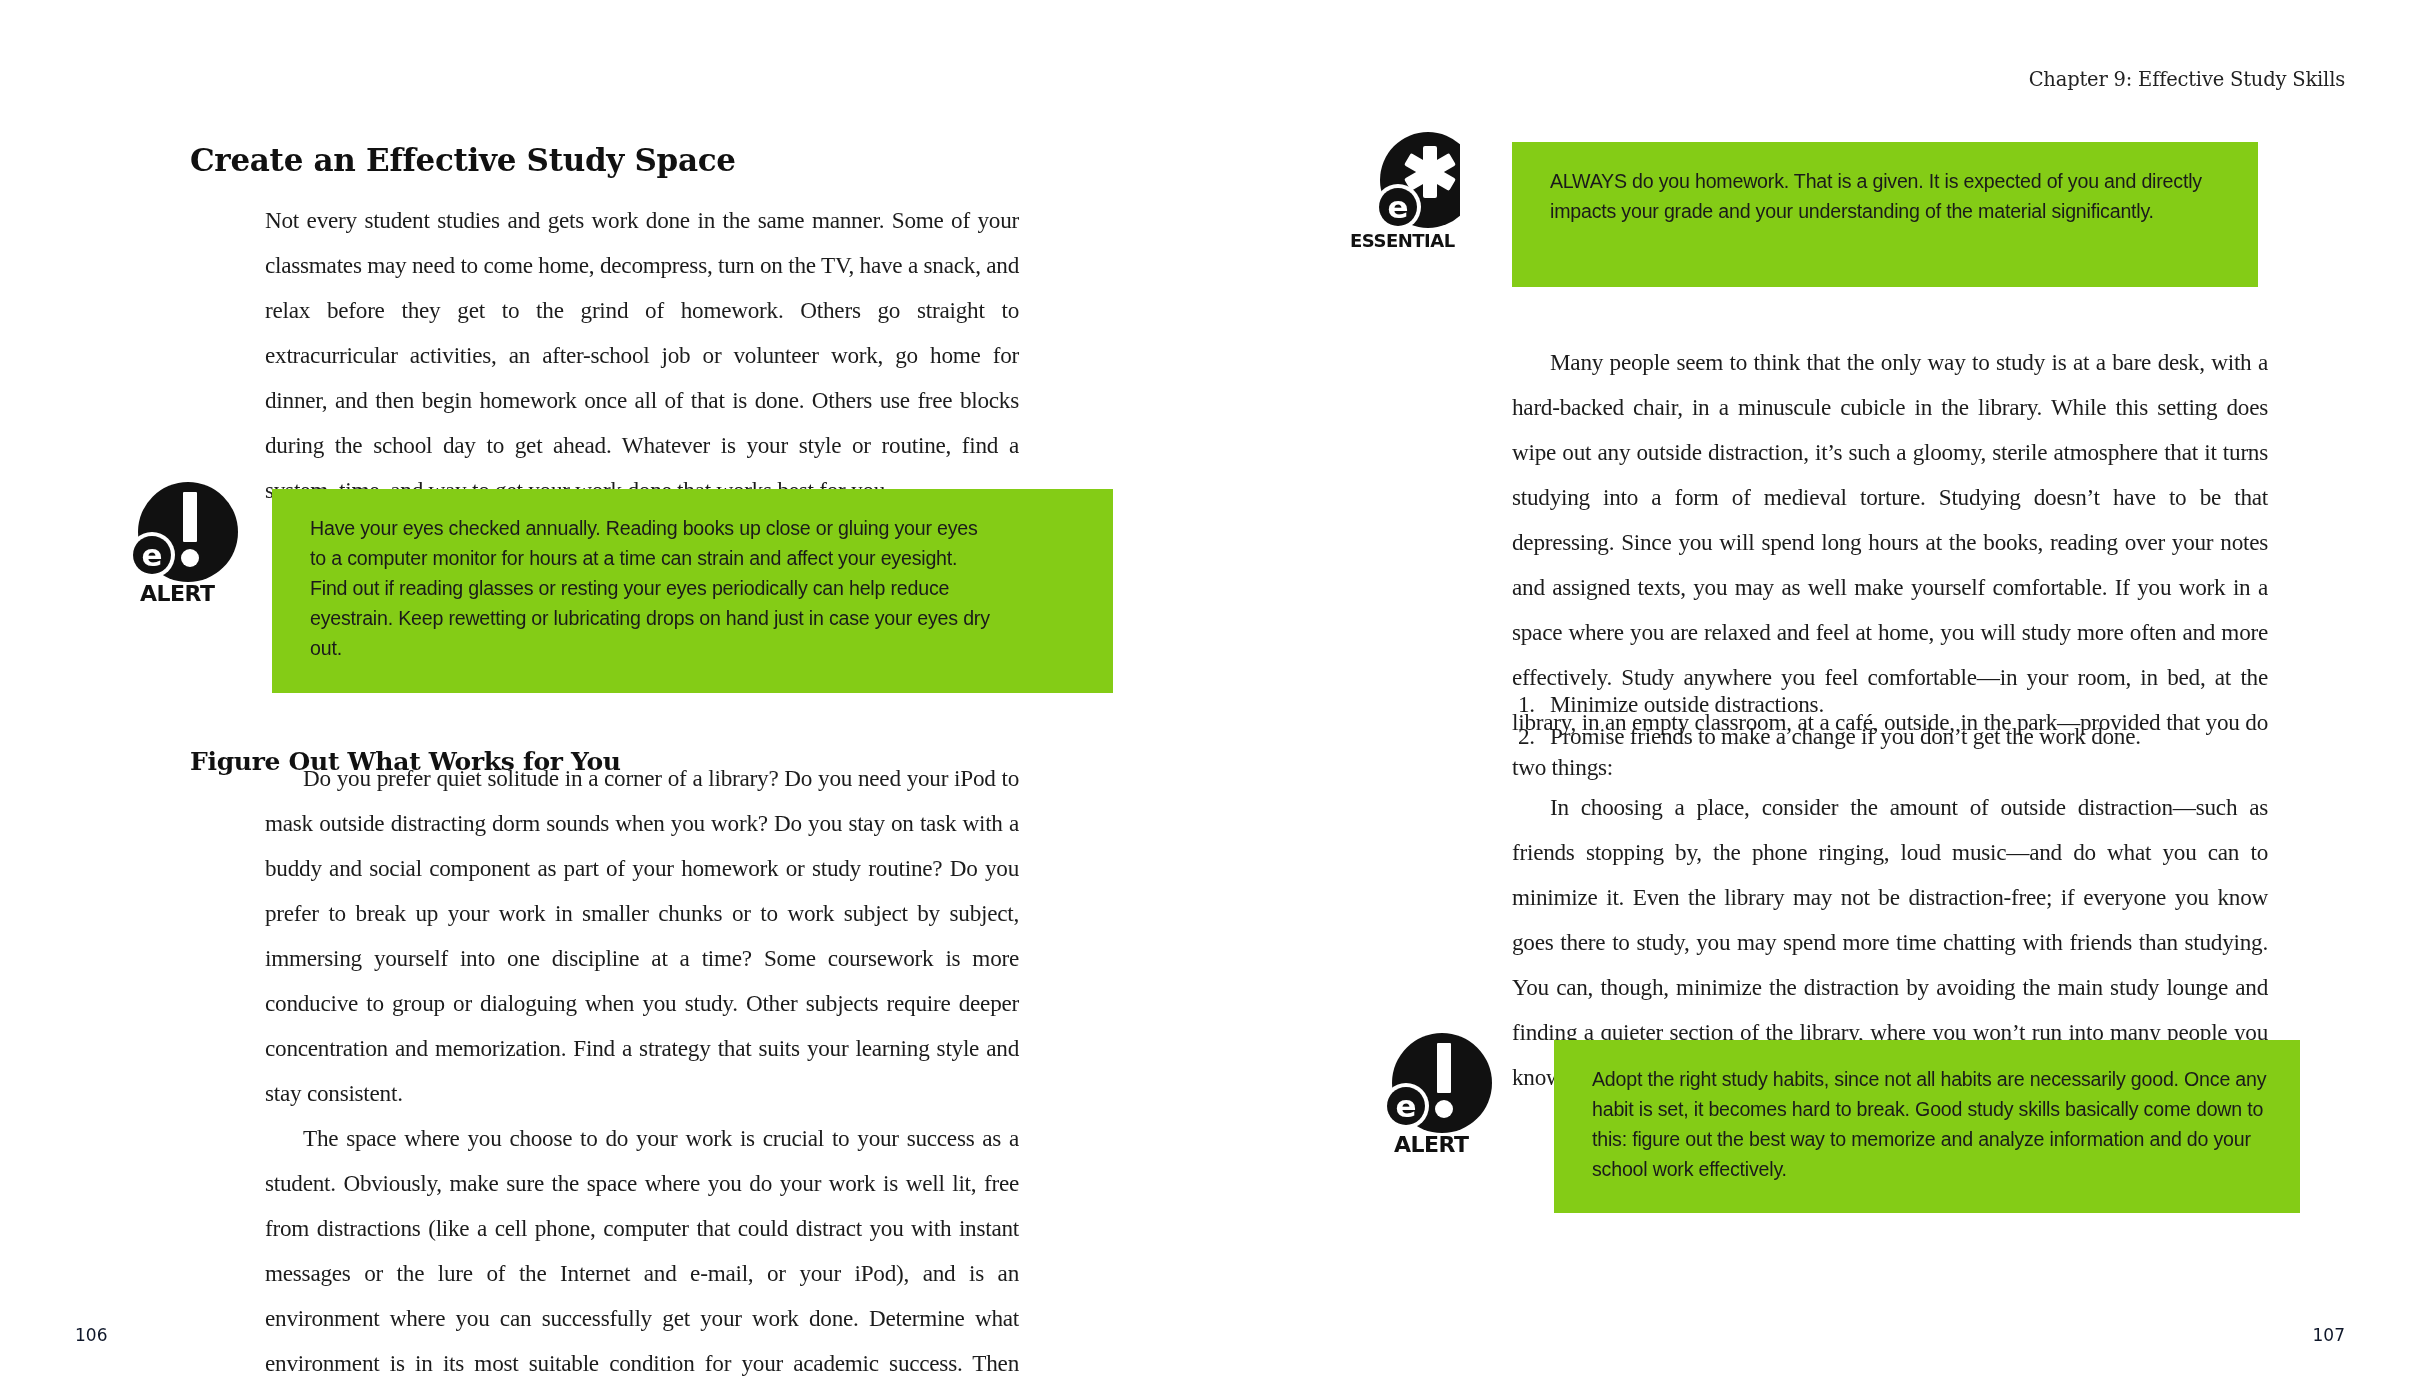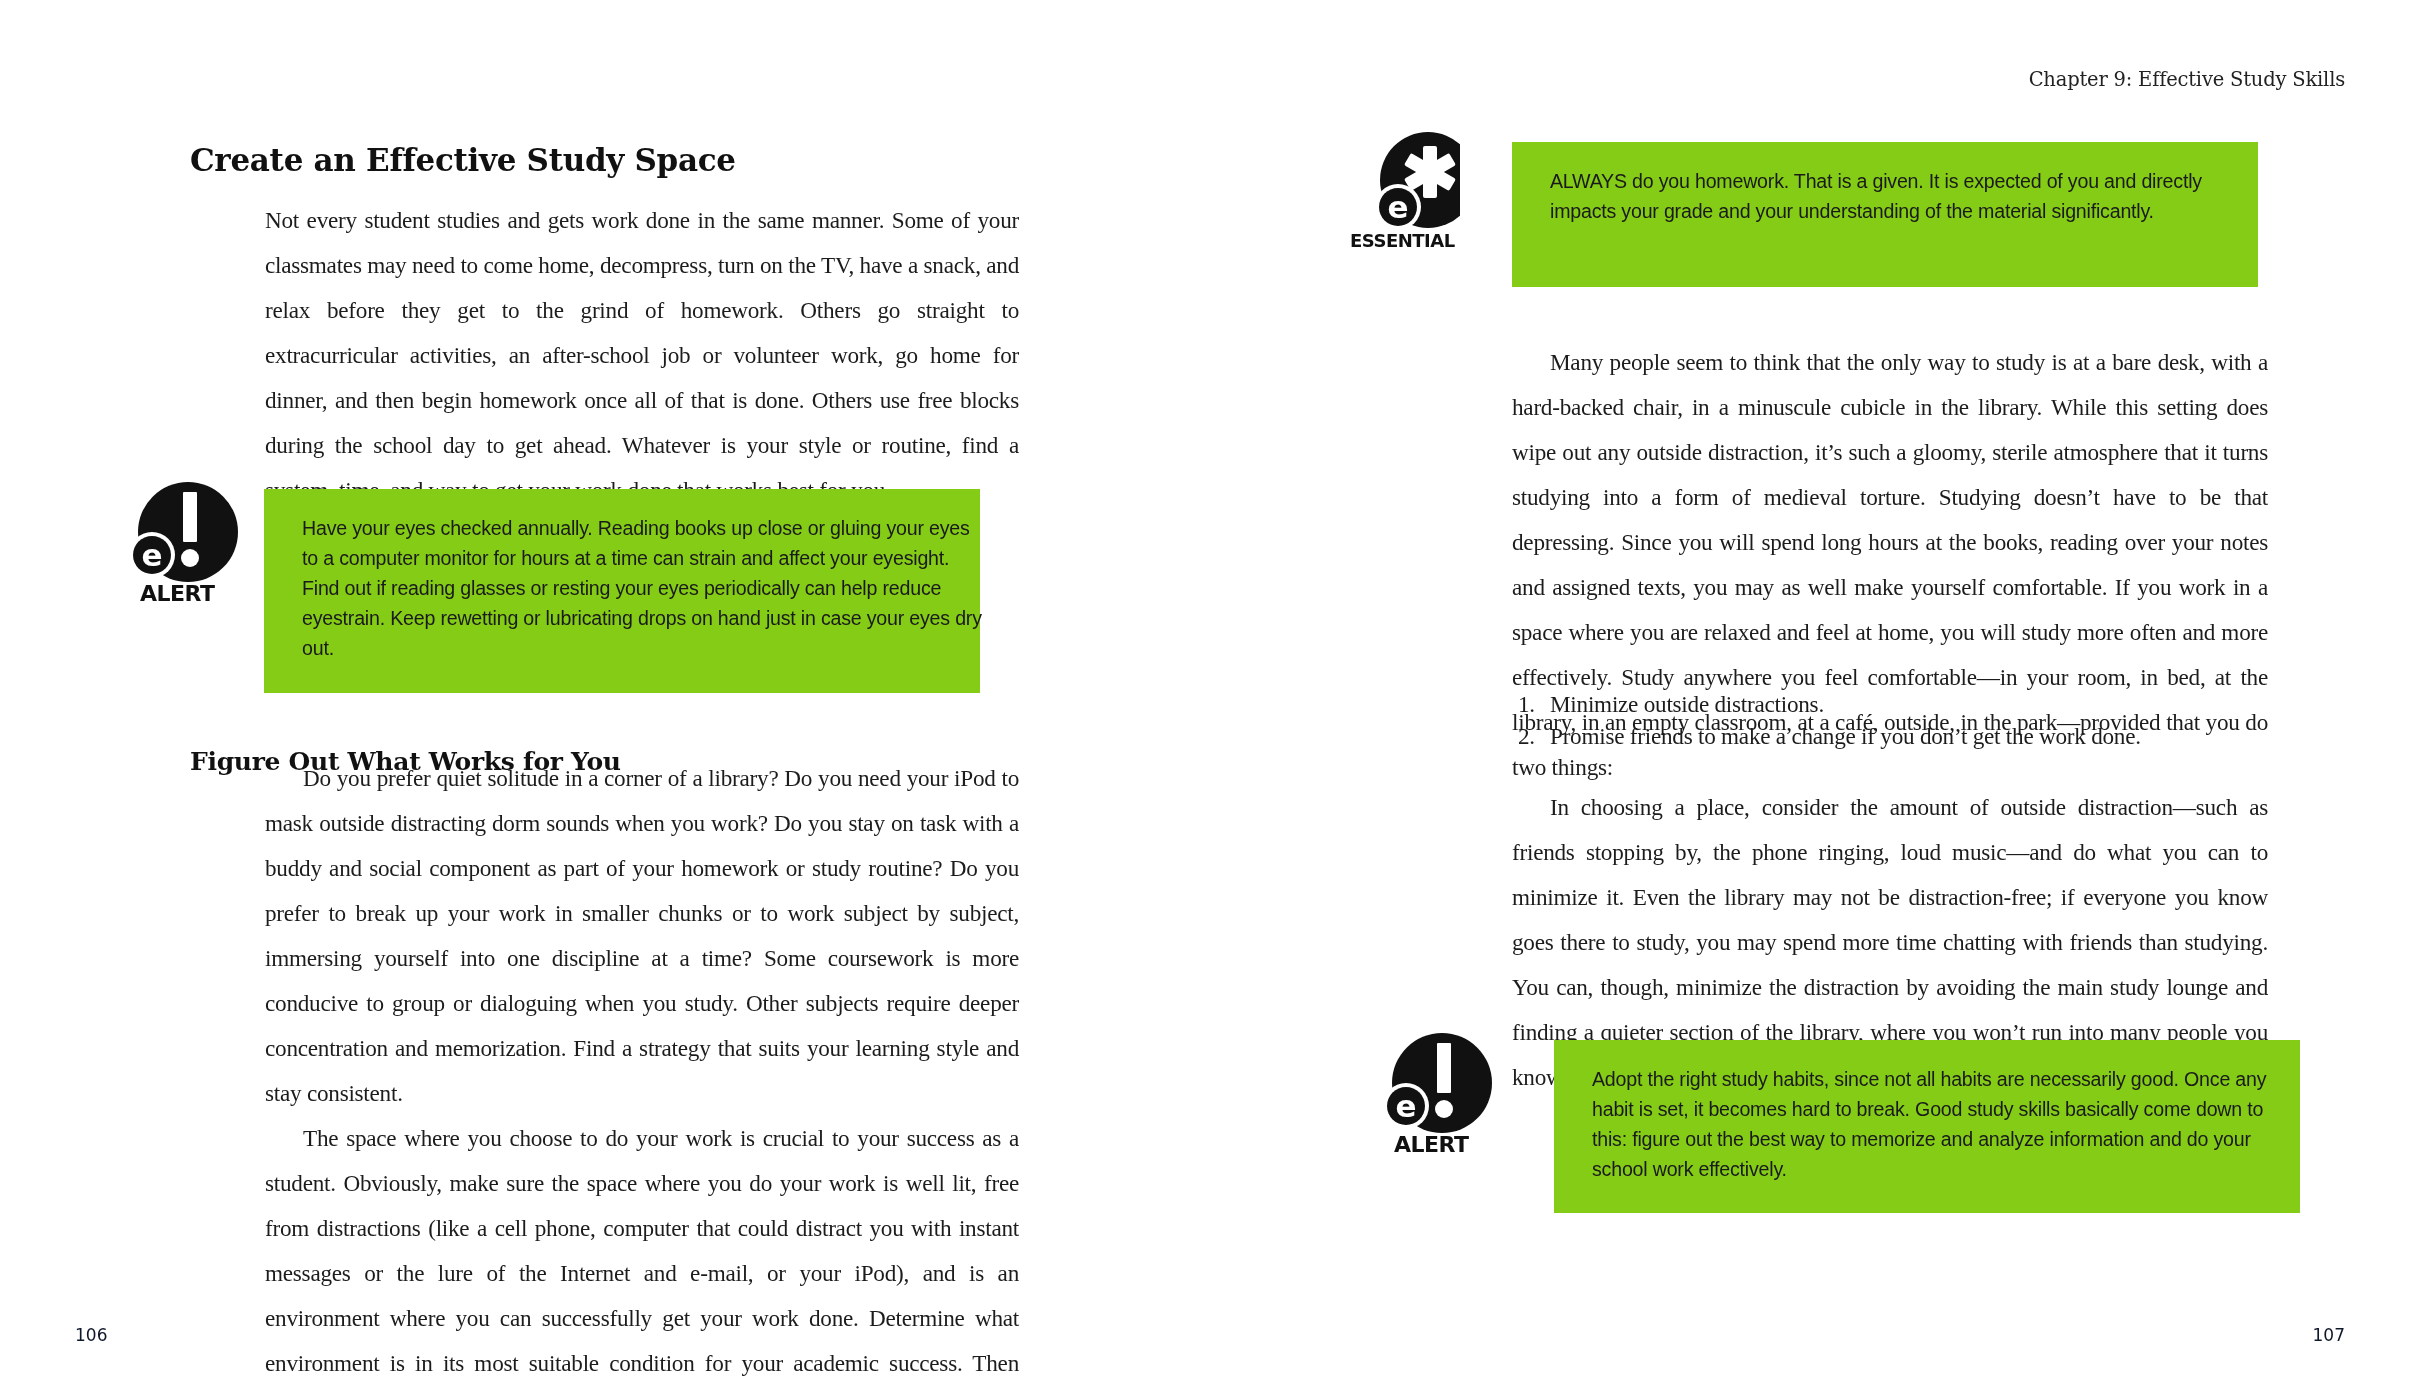--- a/index.html
+++ b/index.html
@@ -70,21 +70,21 @@
       <circle cx="56" cy="50" r="50" fill="#111"></circle>
       <rect x="51" y="10" width="14" height="50" rx="1" fill="#fff"></rect>
       <circle cx="58" cy="76" r="9" fill="#fff"></circle>
       <circle cx="20" cy="73" r="23" fill="#fff"></circle>
       <circle cx="20" cy="73" r="19" fill="#111"></circle>
       <text x="20" y="84" text-anchor="middle" font-family="DejaVu Sans, sans-serif" font-weight="bold" font-size="31" fill="#fff">e</text>
     </svg>
     <div class="icon-label" style="left:8px; top:99px; font-size:22px;">ALERT</div>
   </div>
 
-  <div class="callout" style="left:264px; top:489px; width:716px; height:204px;">
+  <div class="callout" style="left:272px; top:489px; width:808px; height:204px;padding-left:33px;">
     <p class="callout-text" style="left:38px; top:24px; width:680px;">Have your eyes checked annually. Reading books up close or gluing your eyes to a computer monitor for hours at a time can strain and affect your eyesight. Find out if reading glasses or resting your eyes periodically can help reduce eyestrain. Keep rewetting or lubricating drops on hand just in case your eyes dry out.</p>
   </div>
 
   <h2 class="heading h2" style="left:190px; top:747px;">Figure Out What Works for You</h2>
 
   <div class="body-text" style="left:265px; top:756px; width:754px;">
     <p class="indent">Do you prefer quiet solitude in a corner of a library? Do you need your iPod to mask outside distracting dorm sounds when you work? Do you stay on task with a buddy and social component as part of your homework or study routine? Do you prefer to break up your work in smaller chunks or to work subject by subject, immersing yourself into one discipline at a time? Some coursework is more conducive to group or dialoguing when you study. Other subjects require deeper concentration and memorization. Find a strategy that suits your learning style and stay consistent.</p>
     <p class="indent">The space where you choose to do your work is crucial to your success as a student. Obviously, make sure the space where you do your work is well lit, free from distractions (like a cell phone, computer that could distract you with instant messages or the lure of the Internet and e-mail, or your iPod), and is an environment where you can successfully get your work done. Determine what environment is in its most suitable condition for your academic success. Then discipline yourself to enforce limitations to keep your area in that condition.</p>
   </div>
 

